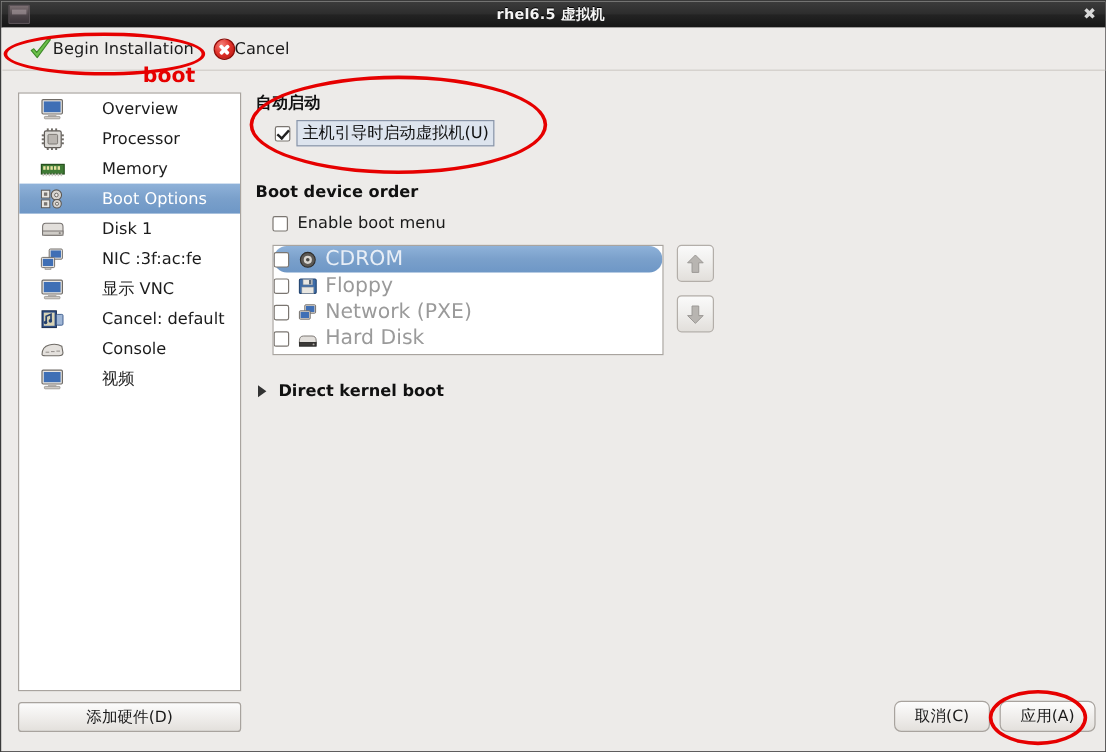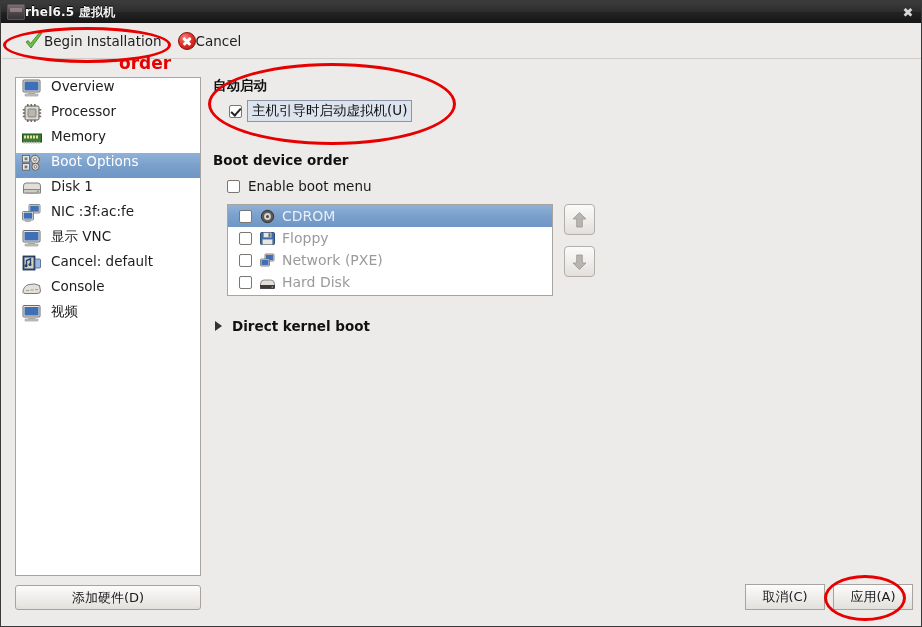--- a/index.html
+++ b/index.html
@@ -34,21 +34,21 @@
     position: relative;
     flex: 0 0 auto;
   }
   .tb-icon:after {
     content: "";
     position: absolute; left: 2px; top: 3px; right: 2px; height: 4px;
     background: #b0a3a8; opacity: .55;
   }
   .tb-title {
     flex: 1 1 auto;
-    text-align: left;
+    text-align: center;
     font-size: 12px; font-weight: bold;
     letter-spacing: .2px;
     text-shadow: 0 -1px 0 #000;
     padding-right: 30px;
     white-space: nowrap;
   }
   .tb-close {
     position: absolute; right: 6px; top: 3px;
     width: 18px; height: 16px;
     display: flex; align-items: center; justify-content: center;
@@ -93,25 +93,26 @@
   
   .sidebar {
     position: absolute; left: 14px; top: 76px;
     width: 186px; height: 499px;
     background: #ffffff;
     border: 1px solid #a9a49f;
     box-sizing: border-box;
     overflow: hidden;
   }
   .side-item {
-    display: flex; align-items: flex-start;
-    height: 25px; padding-left: 5px;
+    display: flex; align-items: center;
+    height: 25px; padding-left: 17px;
     font-size: 13.5px; color: #1c1c1c;
     cursor: pointer;
     box-sizing: border-box;
+    gap: 22px;
   }
   .side-item.sel {
     background: linear-gradient(to bottom, #8fb2d9 0%, #7aa0cb 50%, #6e97c6 100%);
     color: #ffffff;
   }
   .side-item .sico { width: 22px; height: 20px; margin-right: 8px; flex: 0 0 auto; position: relative;}
   .side-item .slbl { white-space: nowrap; }
 
   .add-hw-btn {
     position: absolute; left: 14px; top: 612px;
@@ -161,23 +162,23 @@
 
   .devlist-row { display: flex; align-items: flex-start; margin-top: 10px; margin-left: 14px;}
   .devlist {
     width: 326px; height: 92px;
     background: #fff; border: 1px solid #a9a49f;
     box-sizing: border-box;
     overflow: hidden;
   }
   .dev-item {
     display: flex; align-items: center;
-    height: 22px; padding-left: 11px;
-    font-size: 14px; color: #9a9a9a;
-    cursor: pointer; box-sizing: border-box;
+    height: 22px; padding-left: 0;
+    font-size: 17px; color: #9a9a9a;
+    cursor: pointer; box-sizing: border-box; border-radius: 11px;
   }
   .dev-item.sel {
     background: linear-gradient(to bottom, #8fb2d9 0%, #7aa0cb 50%, #6e97c6 100%);
     color: #e8eef6;
   }
   .dev-item .dcb {
     width: 13px; height: 13px; box-sizing: border-box;
     border: 1px solid #7b7671; background: #fff; border-radius: 2px;
     flex: 0 0 auto; margin-right: 7px;
   }
@@ -206,21 +207,21 @@
   }
   .dkb-lbl { font-size: 13.5px; font-weight: bold; color: #111; }
 
   
   .btm-btn {
     position: absolute; bottom: 16px;
     height: 26px; min-width: 80px;
     padding: 0 16px;
     font-size: 13px; color: #1a1a1a;
     background: linear-gradient(to bottom, #fcfcfc 0%, #f0eeec 50%, #e3e0dc 100%);
-    border: 1px solid #a8a39e; border-radius: 0;
+    border: 1px solid #a8a39e; border-radius: 6px;
     display: flex; align-items: center; justify-content: center;
     cursor: pointer; box-sizing: border-box;
   }
   #btn-cancel { right: 96px; }
   #btn-apply  { right: 8px; }
 
   
   .anno { position: absolute; pointer-events: none; }
   .ellipse {
     border: 3.5px solid #e60000;
@@ -520,19 +521,19 @@
       <span class="dkb-lbl">Direct kernel boot</span>
     </div>
 
   </div>
 
   <div class="btm-btn" id="btn-cancel">取消(C)</div>
   <div class="btm-btn" id="btn-apply">应用(A)</div>
 
   <div class="anno ellipse" style="left:2px; top:26px; width:168px; height:36px;"></div>
 
-  <div class="anno anno-text" style="left:118px; top:52px;">order</div>
+  <div class="anno anno-text" style="left:118px; top:52px;">boot</div>
 
   <div class="anno ellipse" style="left:207px; top:62px; width:248px; height:82px;"></div>
 
   <div class="anno ellipse" style="left:823px; top:574px; width:82px; height:46px;"></div>
 
 </div>
 
 </body></html>

